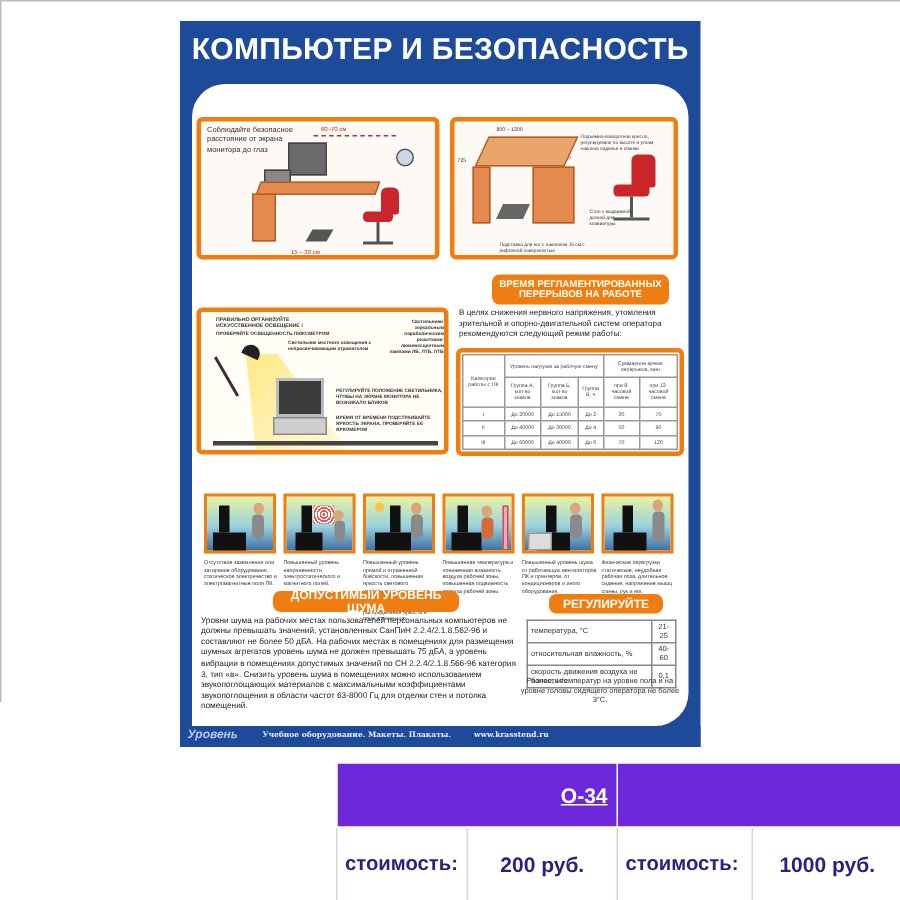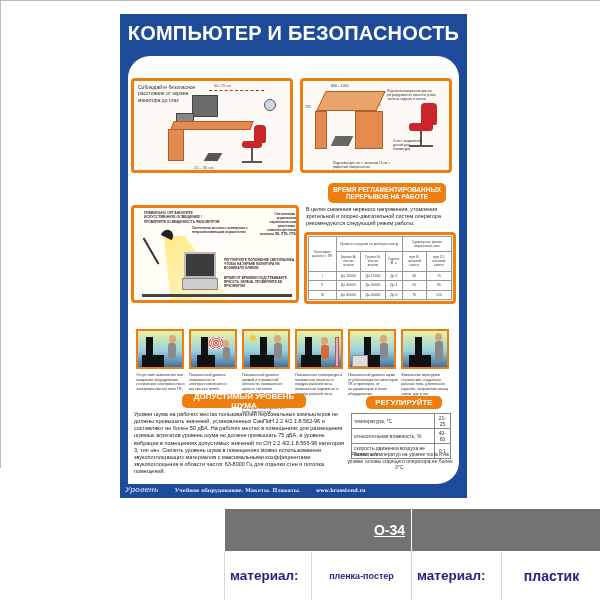--- a/index.html
+++ b/index.html
@@ -44,21 +44,21 @@
   .mnote { position: absolute; font-size: 5px; line-height: 1.3; color: #333; text-align: center; }
 
   .footer-logo { position: absolute; left: 5px; top: 1px; font-size: 8px; color: #b8c9ef; font-style: italic; font-weight: bold; }
   .footer-tag { position: absolute; left: 55px; top: 3px; font-size: 5px; color: #e8eefb; font-family: "DejaVu Serif", serif; font-weight: bold; }
   .footer-url { position: absolute; left: 196px; top: 3px; font-size: 5px; color: #e8eefb; font-family: "DejaVu Serif", serif; font-weight: bold; }
   .footer-phone { position: absolute; right: 6px; top: 0px; font-size: 10px; color: #fff; font-weight: bold; letter-spacing: 0.4px; font-family: "DejaVu Sans", sans-serif; margin-top: 15px; }
 
   
   .price { position: absolute; left: 223px; top: 507px; width: 377px; height: 93px; border-collapse: collapse; table-layout: fixed; }
   .price td { border: 1px solid #d5d5e6; height: 23px; font-weight: bold; color: #2e2083; }
-  .price tr.head td { background: #737373; color: #fff; height: 20px; font-size: 14px; border: 1px solid #ffffff; text-decoration: underline; }
+  .price tr.head td { background: #6d28d9; color: #fff; height: 20px; font-size: 14px; border: 1px solid #ffffff; text-decoration: underline; }
   .price .lbl { font-size: 13.5px; padding-left: 5px; text-align: left; }
   .price .val { font-size: 14px; text-align: center; }
   .price .val.sm { font-size: 9px; }
 </style>
 </head>
 <body>
 
 <div class="page">
 
   <div class="poster">
@@ -251,20 +251,20 @@
         <col style="width:100px">
         <col style="width:90px">
         <col style="width:100px">
       </colgroup>
     <tbody>
         <tr class="head">
       <td colspan="2" style="text-align:right; padding-right:6px;">О-34</td>
       <td colspan="2"></td>
     </tr>
     <tr>
-      <td class="lbl">материал:</td>
-      <td class="val sm">пленка-постер</td>
-      <td class="lbl">материал:</td>
-      <td class="val">пластик</td>
+      <td class="lbl">стоимость:</td>
+      <td class="val">200 руб.</td>
+      <td class="lbl">стоимость:</td>
+      <td class="val">1000 руб.</td>
     </tr>
   </tbody>
     </table>
 </div>
 
 </body></html>

